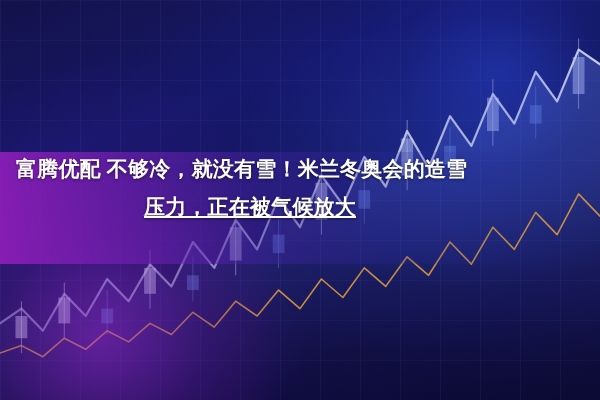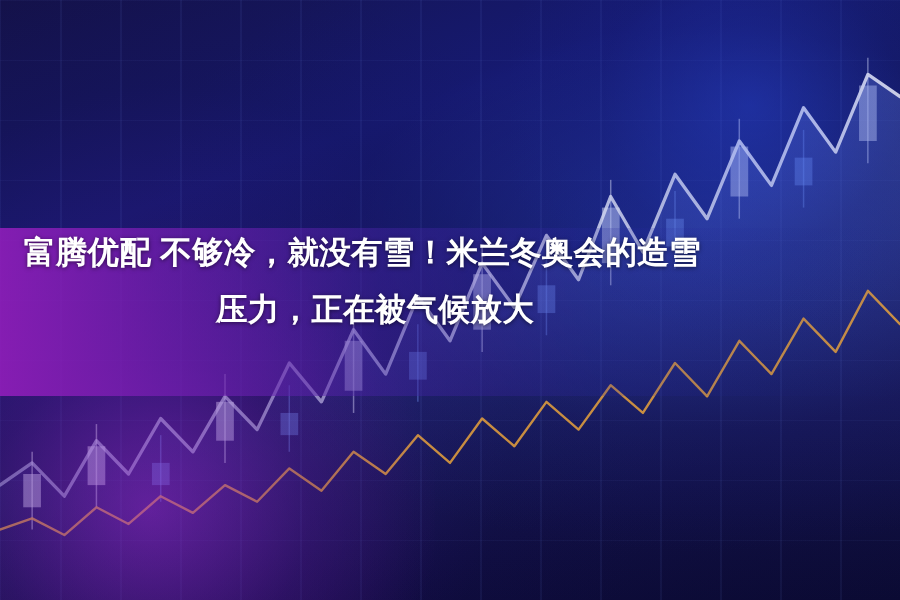--- a/index.html
+++ b/index.html
@@ -80,21 +80,21 @@
     box-sizing: border-box;
     color: #ffffff;
     font-size: 21px;
     line-height: 38px;
     font-weight: 700;
     letter-spacing: 0.2px;
     text-align: center;
     text-shadow: 0 1px 3px rgba(0,0,0,0.55);
   }
   #headline .line1 { display: block; text-align: left; }
-  #headline .line2 { display: block; text-align: center; }
+  #headline .line2 { display: block; text-align: center; text-decoration: underline; }
 </style>
 </head>
 <body>
 
 <div id="stage">
 
   <div id="grid"></div>
 
   <div id="chart-layer">
     <svg viewBox="0 0 600 400" preserveAspectRatio="none">

